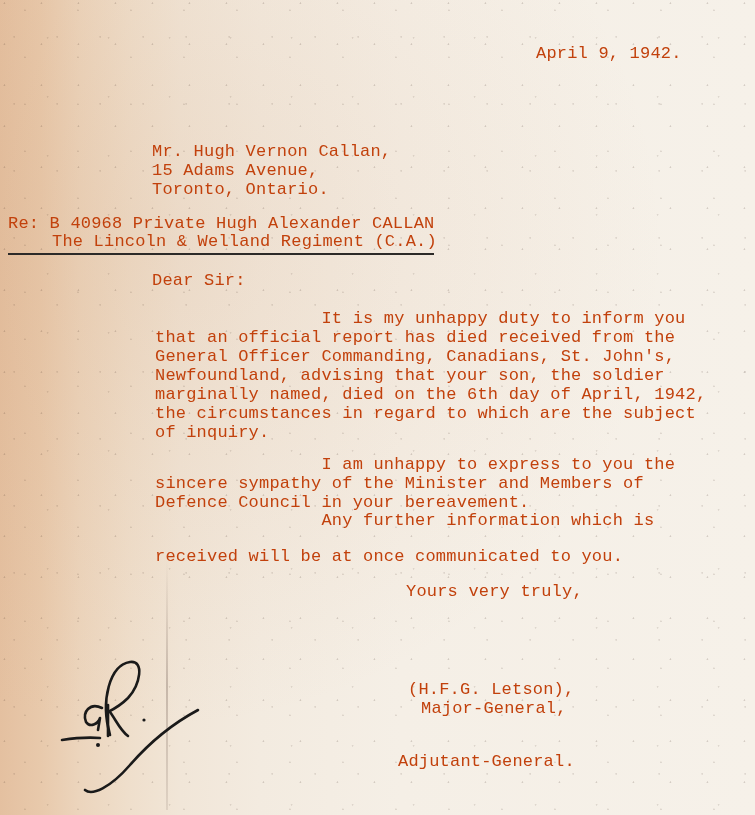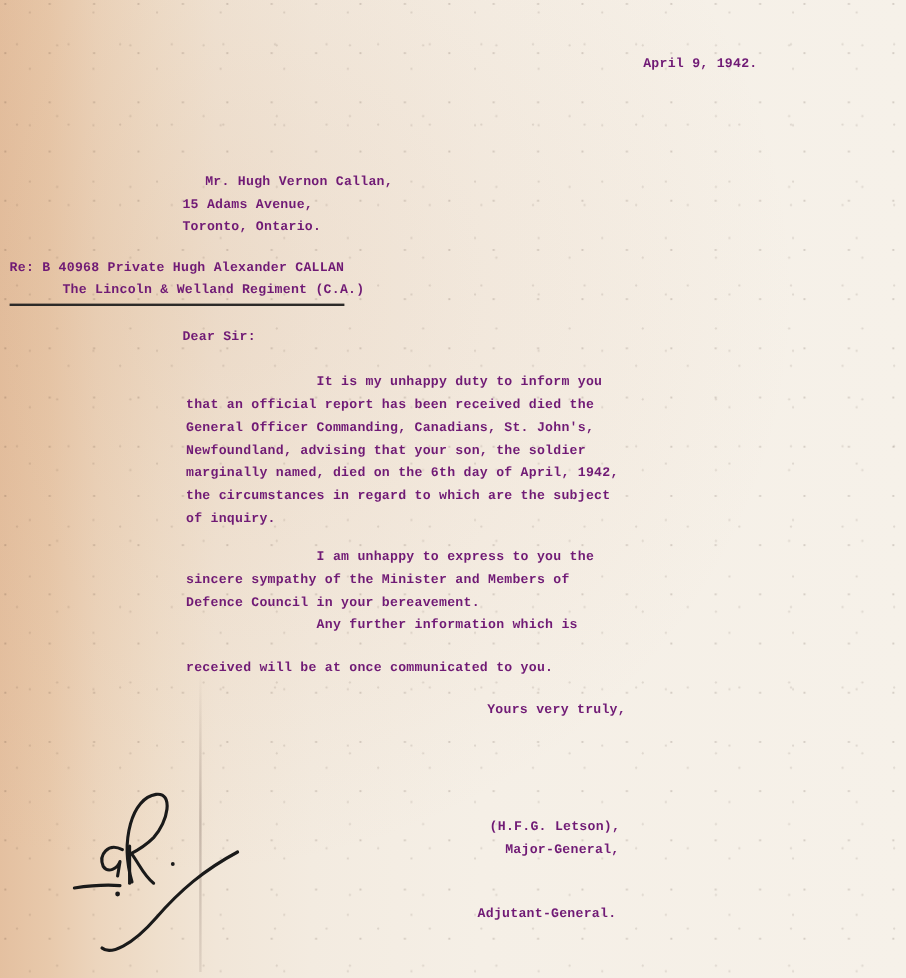--- a/index.html
+++ b/index.html
@@ -38,29 +38,29 @@
       opacity: 0.5;
     }
     .crease {
       position: absolute;
       left: 166px; top: 560px;
       width: 2px; height: 250px;
       background: linear-gradient(to bottom, rgba(120,100,90,0.0), rgba(120,100,90,0.35), rgba(120,100,90,0.15));
     }
     .line {
       position: absolute;
-      font-size: 11px;
+      font-size: 17px;
       line-height: 20px;
       white-space: pre;
       letter-spacing: 0.2px;
-      font-weight: bold;
-      color: #701a75;
+      font-weight: normal;
+      color: #c2410c;
     }
     .date { left: 536px; top: 44px; }
-    .addr1 { left: 152px; top: 142px; margin-left: 19px; }
+    .addr1 { left: 152px; top: 142px; }
     .addr2 { left: 152px; top: 161px; }
     .addr3 { left: 152px; top: 180px; }
     .re1 {
       left: 8px; top: 214px;
       padding-bottom: 19px;
       border-bottom: 2px solid #2c2a28;
     }
     .re2 { left: 52px; top: 232px; }
     .salutation { left: 152px; top: 271px; }
     .p { left: 155px; }
@@ -91,21 +91,21 @@
 
 <div>
   <div class="line re1">Re: B 40968 Private Hugh Alexander CALLAN</div>
   <div class="line re2">The Lincoln &amp; Welland Regiment (C.A.)</div>
 </div>
 
 <div class="line salutation">Dear Sir:</div>
 
 <div>
   <div class="line p" style="top:309px">                It is my unhappy duty to inform you</div>
-  <div class="line p" style="top:328px">that an official report has been received died the</div>
+  <div class="line p" style="top:328px">that an official report has died received from the</div>
   <div class="line p" style="top:347px">General Officer Commanding, Canadians, St. John's,</div>
   <div class="line p" style="top:366px">Newfoundland, advising that your son, the soldier</div>
   <div class="line p" style="top:385px">marginally named, died on the 6th day of April, 1942,</div>
   <div class="line p" style="top:404px">the circumstances in regard to which are the subject</div>
   <div class="line p" style="top:423px">of inquiry.</div>
 </div>
 
 <div>
   <div class="line p" style="top:455px">                I am unhappy to express to you the</div>
   <div class="line p" style="top:474px">sincere sympathy of the Minister and Members of</div>

